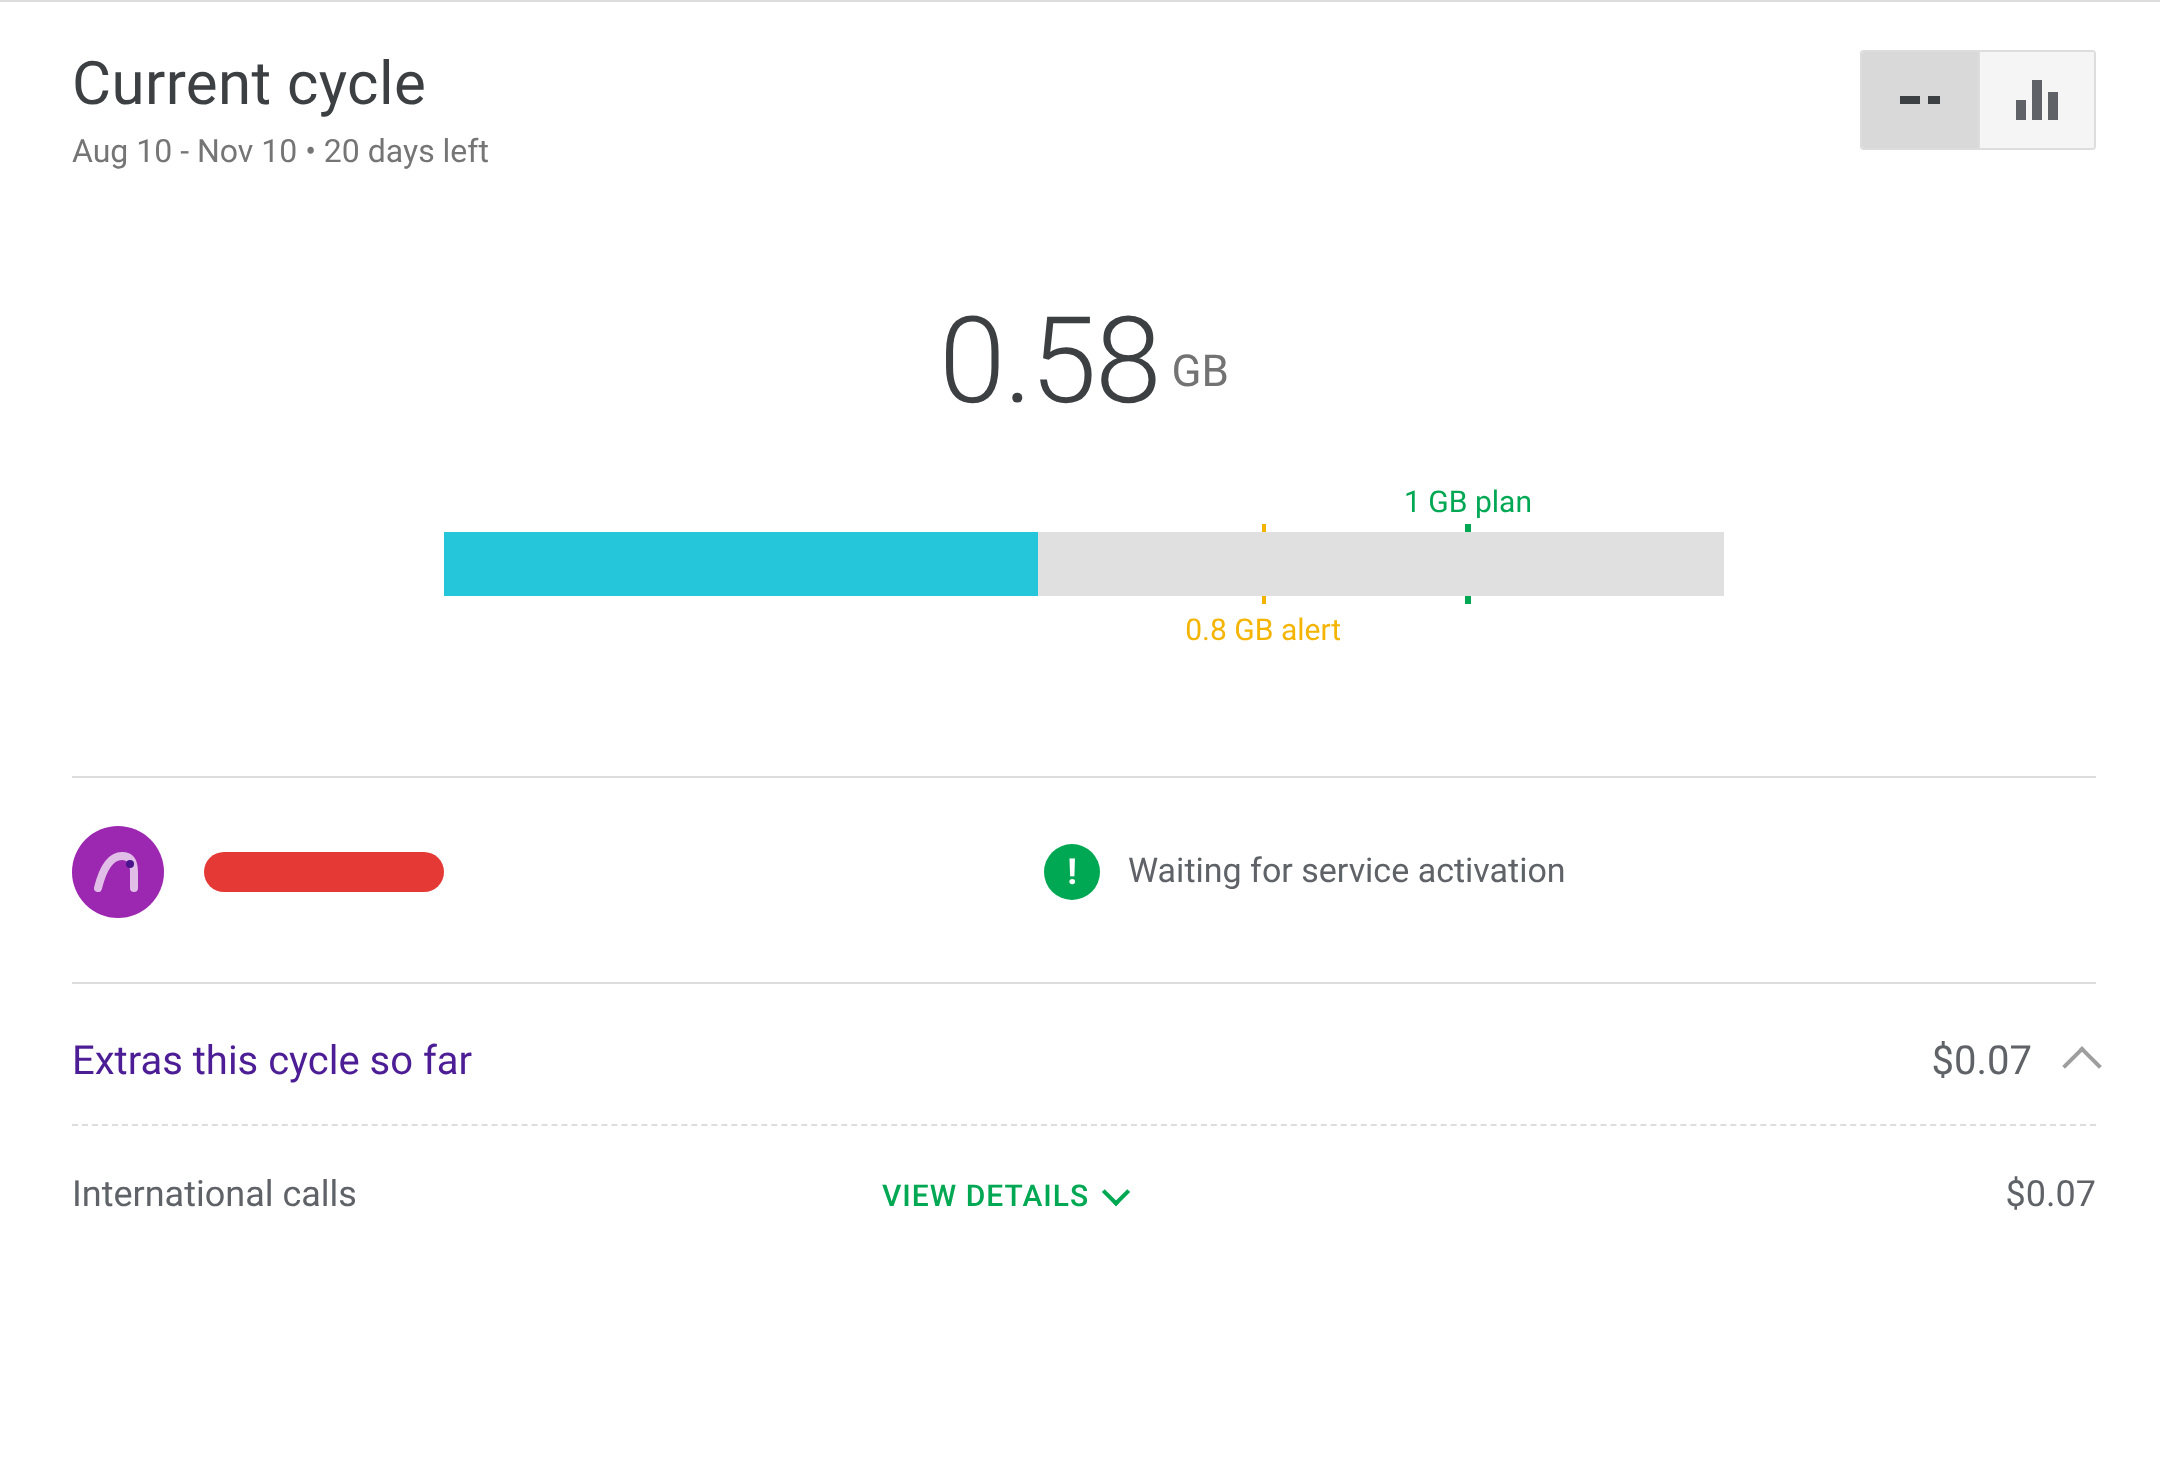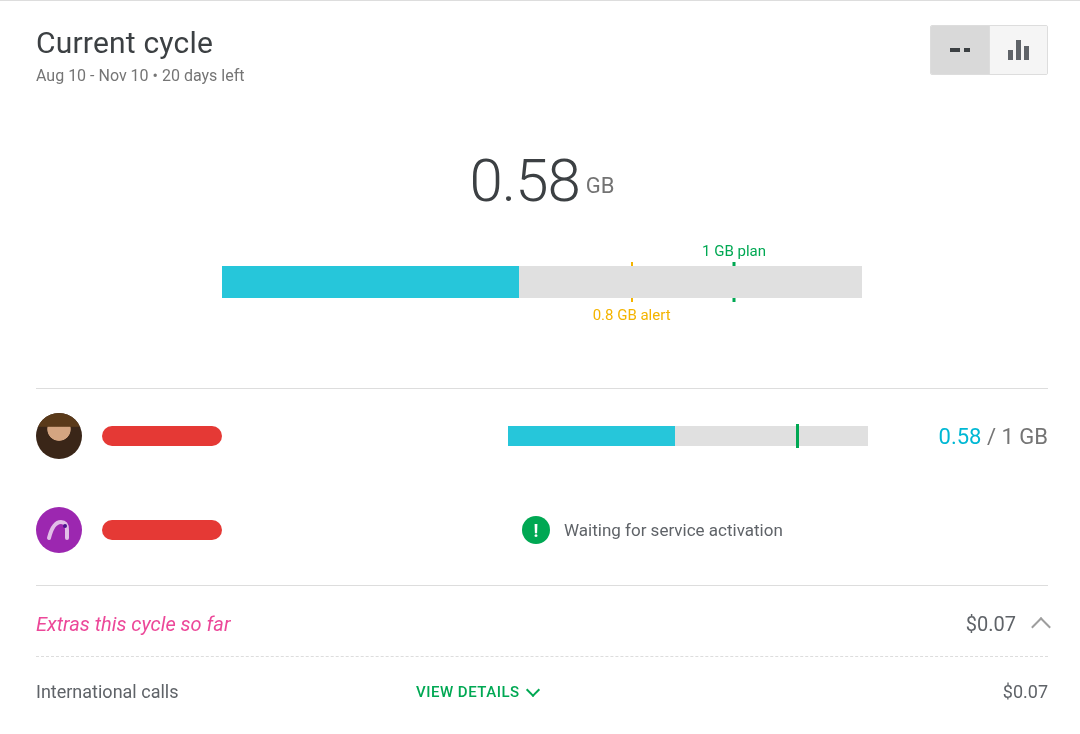--- a/index.html
+++ b/index.html
@@ -212,39 +212,39 @@
       margin-top: 8px;
     }
     .extras-header {
       display: flex;
       align-items: center;
       padding: 26px 0 20px;
       border-bottom: 1px dashed #ddd;
     }
     .extras-title {
       font-size: 20px;
-      color: #ec4899;
+      color: #4c1d95;
       flex: 1;
-      font-style: italic;
     }
     .extras-amount {
       font-size: 20px;
       color: #5f6368;
       margin-right: 18px;
     }
     .chevron-up-icon {
       width: 14px; height: 14px;
       border-left: 2px solid #9e9e9e;
       border-top: 2px solid #9e9e9e;
       transform: rotate(45deg);
       margin-top: 6px;
     }
     .extras-row {
       display: flex; 
       padding: 24px 0 0;
+      gap: 25px;
     }
     .extras-row-label {
       font-size: 18px; color: #5f6368;
       width: 380px;
     }
     .view-details {
       color: #00a853;
       font-size: 15px;
       font-weight: 500;
       letter-spacing: 0.5px;
@@ -297,37 +297,20 @@
     <div class="plan-tick" style="left:80%"></div>
     <div class="alert-tick" style="left:64%"></div>
     <div class="alert-label" style="left:64%">0.8 GB alert</div>
     <div class="main-bar">
       <div class="main-fill" style="width:46.4%"></div>
     </div>
   </div>
 
   <div class="users-section">
 
-    <div class="user-row">
-      <div class="avatar pirate"></div>
-      <div class="user-name-cell">
-        <div class="redacted"></div>
-      </div>
-      <div class="user-bar-col">
-        <div class="user-bar">
-          <div class="user-bar-fill" style="width:46.4%"></div>
-          <div class="user-bar-tick" style="left:80%"></div>
-        </div>
-      </div>
-      <div class="user-usage-text">
-        <span class="used">0.58</span>
-        <span> / </span>
-        <span>1 GB</span>
-      </div>
-    </div>
 
     <div class="user-row">
       <div class="avatar purple">
         <svg width="32" height="32" viewBox="0 0 32 32">
           <path d="M6 24 Q10 8 18 8 Q24 8 24 16 L24 24" fill="none" stroke="#e1bee7" stroke-width="4" stroke-linecap="round"></path>
           <circle cx="22" cy="12" r="2" fill="#4a148c"></circle>
         </svg>
       </div>
       <div class="user-name-cell">
         <div class="redacted"></div>

